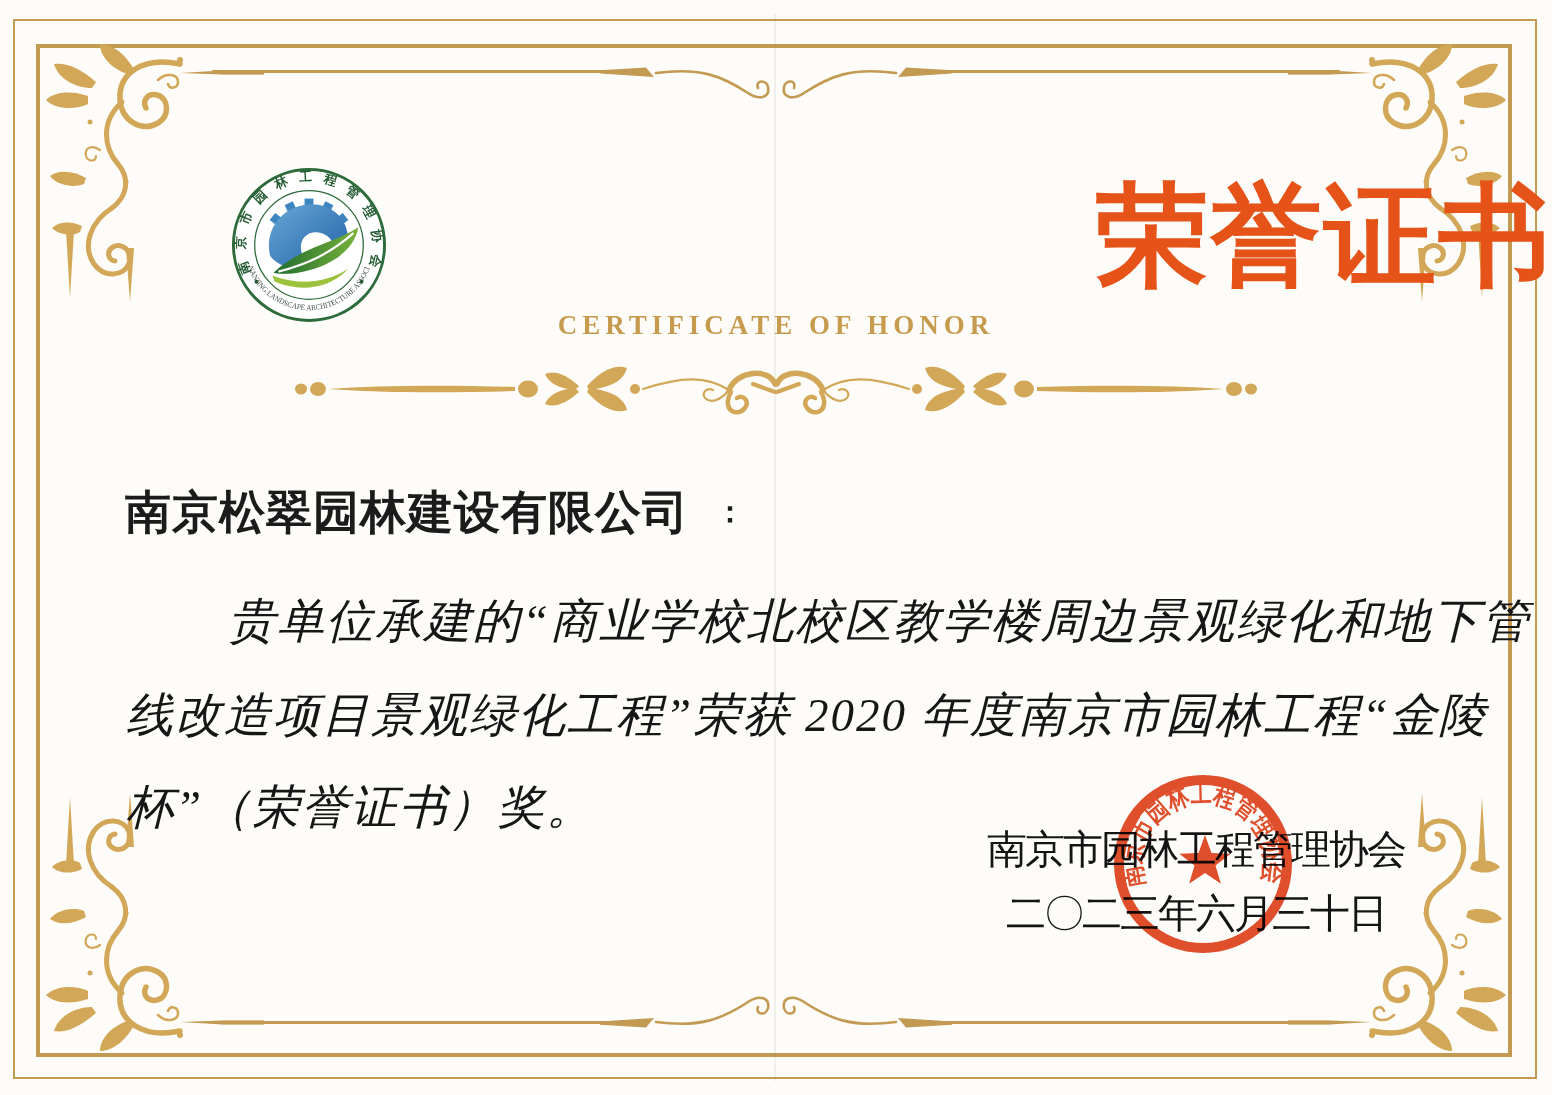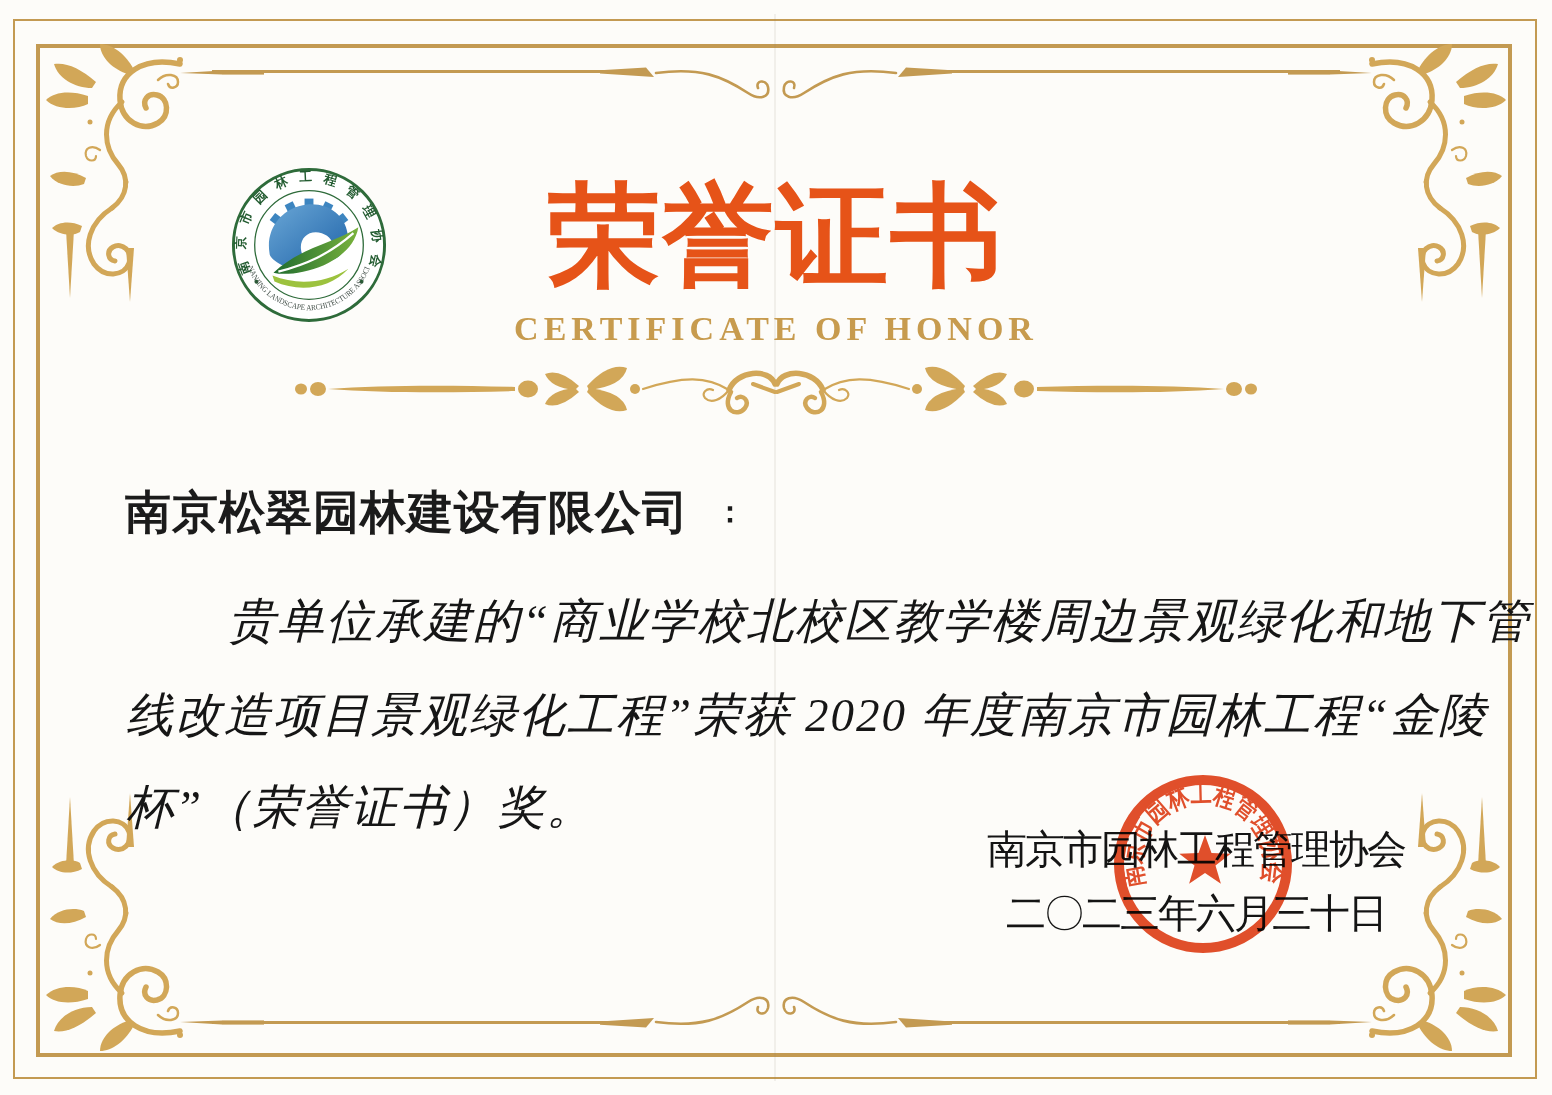--- a/index.html
+++ b/index.html
@@ -31,27 +31,27 @@
   .e-top { top:60px; }
   .e-bot { top:979px; transform:scaleY(-1); }
   .fold {
     position:absolute; left:774px; top:14px; bottom:14px; width:2px;
     background:rgba(140,130,110,0.10);
   }
   
   svg.logo { position:absolute; left:230px; top:166px; width:158px; height:158px; }
   
   .title {
-    position:absolute; left:0; right:0; top:172px; text-align:center;
+    position:absolute; left:0; right:0; top:172px; text-align:right;
     font-size:112px; line-height:1.15; font-weight:700;
     letter-spacing:2px; color:var(--title-orange);
   }
   .subtitle {
     position:absolute; left:0; right:0; top:310px; text-align:center;
-    font-size:34px; font-weight:700; letter-spacing:5px;
+    font-size:27px; font-weight:700; letter-spacing:5px;
     color:var(--subtitle-gold);
   }
   svg.divider { position:absolute; left:291px; top:356px; width:970px; height:70px; }
   
   .recipient {
     position:absolute; left:125px; top:482px;
     font-size:46px; font-weight:700; color:var(--ink); letter-spacing:1px;
     white-space:nowrap;
     text-align:right;
   }

